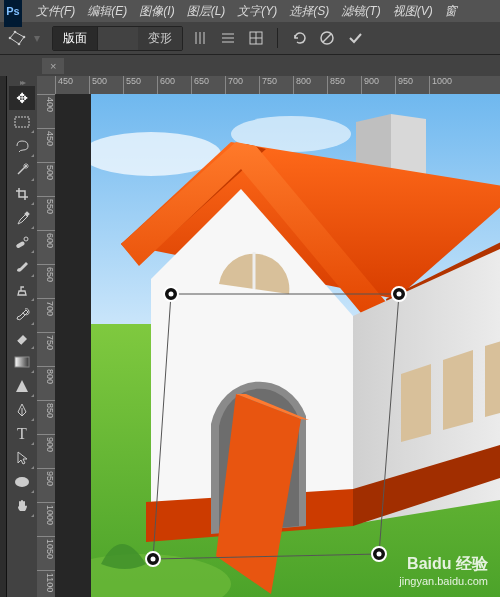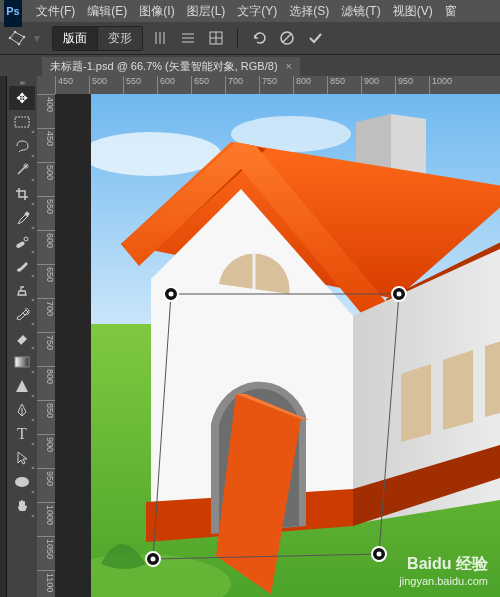--- a/index.html
+++ b/index.html
@@ -1,23 +1,23 @@
 <!DOCTYPE html>
 <html><head>
 <meta charset="utf-8">
 <style>
   html,body{margin:0;padding:0;width:500px;height:597px;background:#303030;font-family:"Microsoft YaHei",Arial,sans-serif;font-size:12px;color:#ccc;overflow:hidden;}
   .menubar{height:22px;background:#535353;display:flex;align-items:center;padding-left:4px;}
   .ps-logo{width:18px;height:32px;background:#001a33;color:#7fbfff;font-weight:bold;font-size:11px;display:flex;align-items:center;justify-content:center;margin-right:8px;}
-  .menu-item{padding:0 6px;color:#d9d9d9;cursor:default;}
+  .menu-item{padding:0 6px;color:#d9d9d9;cursor:default;font-style:italic;}
   .options-bar{height:32px;background:#424242;display:flex;align-items:center;padding-left:6px;gap:6px;border-bottom:1px solid #222;}
   .opt-icon{width:22px;height:22px;display:flex;align-items:center;justify-content:center;color:#ccc;}
   .toggle-group{display:flex;border:1px solid #222;border-radius:2px;overflow:hidden;margin-left:6px;}
   .toggle{padding:3px 10px;background:#3a3a3a;border-right:1px solid #222;}
-  .toggle:last-child{border-right:none;}
+  .toggle:last-child{border-right:none;margin-left:40px;}
   .toggle.active{background:#2a2a2a;color:#fff;}
   .divider{width:1px;height:20px;background:#222;margin:0 4px;}
   .tabbar{height:22px;background:#424242;display:flex;align-items:center;padding-left:42px;}
   .doc-tab{background:#535353;padding:2px 8px;display:flex;align-items:center;gap:8px;color:#ddd;font-size:11px;}
   .close-x{color:#aaa;}
   .workspace{position:absolute;top:76px;left:0;right:0;bottom:0;display:flex;}
   .side-strip{width:6px;background:#2d2d2d;border-right:1px solid #111;}
   .toolbox{width:30px;background:#424242;display:flex;flex-direction:column;align-items:center;padding-top:2px;}
   .tool{width:26px;height:24px;display:flex;align-items:center;justify-content:center;color:#ccc;font-size:14px;}
   .tool.sel{background:#2a2a2a;color:#fff;}
@@ -100,21 +100,20 @@
     </div>
   <div class="opt-icon">
       <svg width="16" height="16">
         <path d="M3 8 L7 12 L14 4" fill="none" stroke="#ccc" stroke-width="2"></path>
       </svg>
     </div>
 </div>
 
 <div class="tabbar">
   <div class="doc-tab">
-    <span>未标题-1.psd @ 66.7% (矢量智能对象, RGB/8)</span>
     <span class="close-x">×</span>
   </div>
 </div>
 
 <div class="workspace">
   <div class="side-strip"></div>
 
   <div class="toolbox">
     <div style="height:8px;width:100%;display:flex;justify-content:center">
         <span style="color:#777;font-size:8px;letter-spacing:-2px">▸▸</span>

